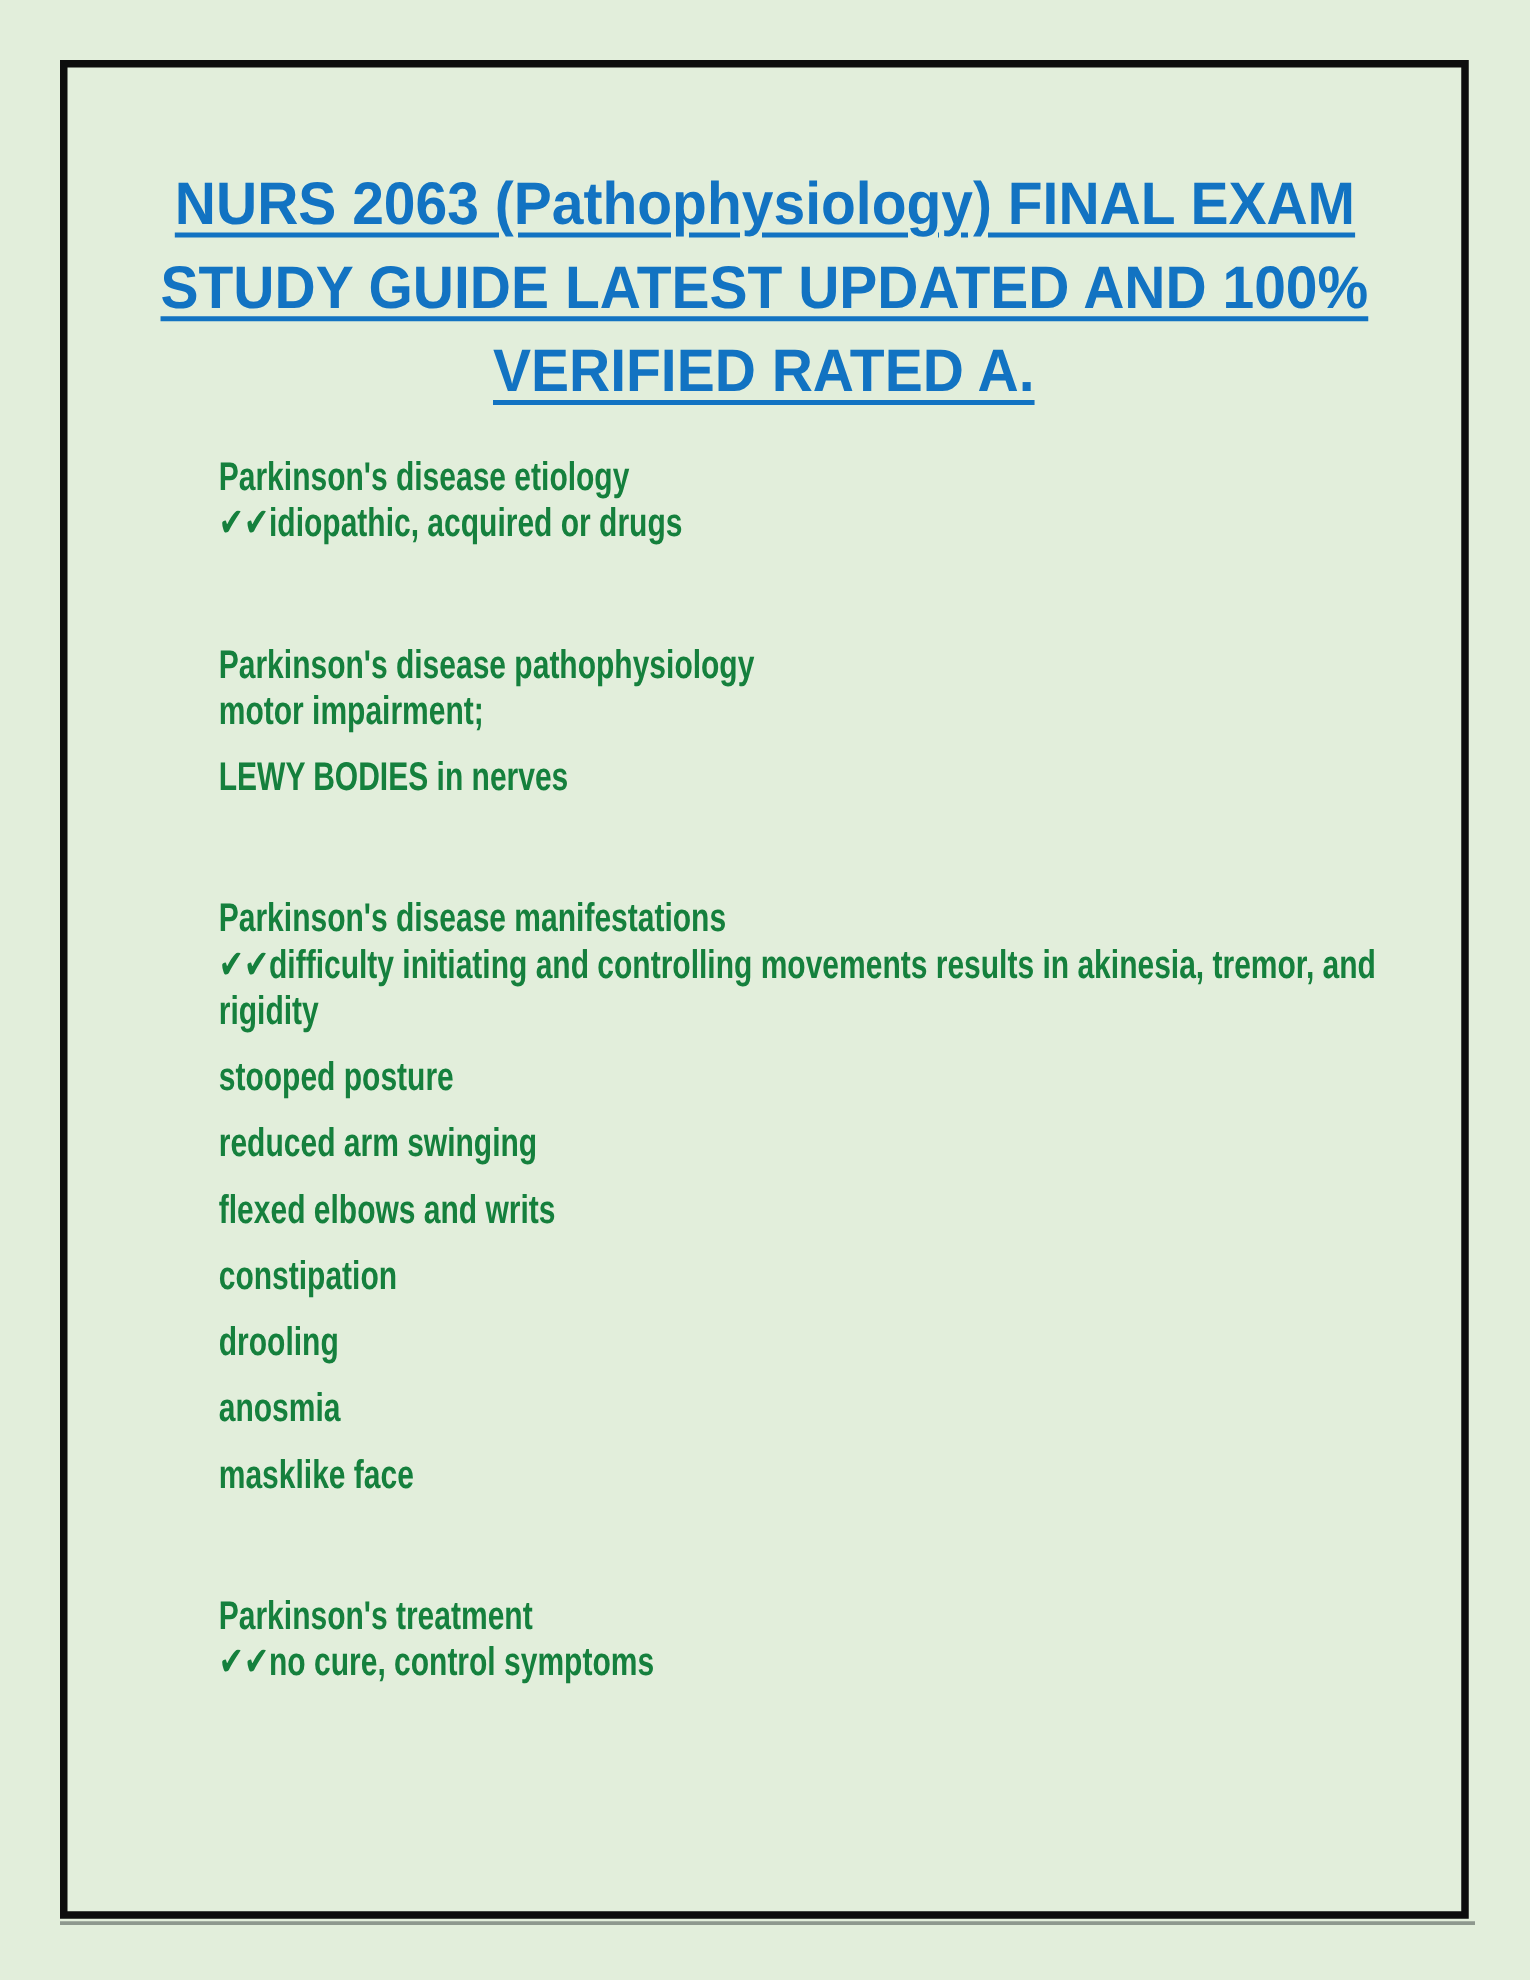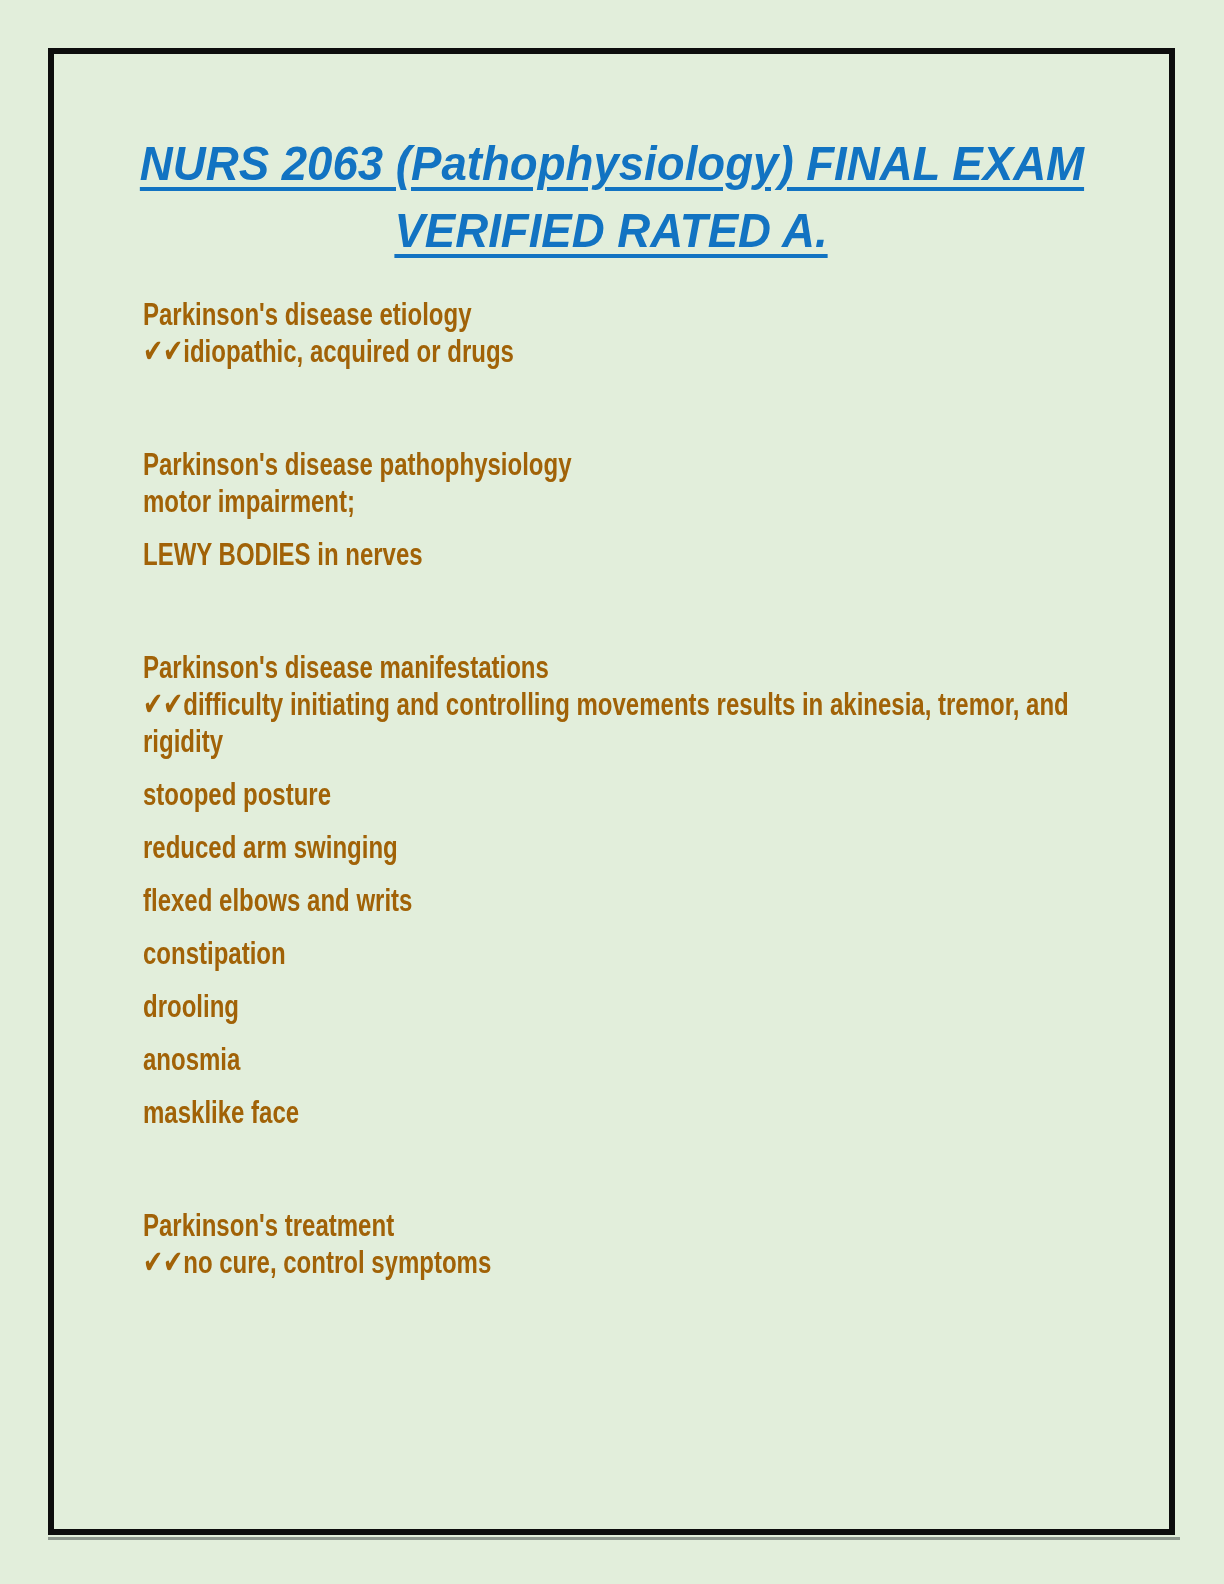--- a/index.html
+++ b/index.html
@@ -36,37 +36,37 @@
   }
   .title {
     margin-top: 76px;
     text-align: center;
     color: #1273c2;
   }
   .t-line {
     height: 67px;
     line-height: 67px;
     white-space: nowrap;
-    font-style: italic;
   }
   .t-inner {
     display: inline-block;
     font-size: 48px;
     font-weight: 700;
     text-decoration: underline;
     text-decoration-thickness: 4px;
     text-underline-offset: 7px;
     transform: scaleX(0.95);
     transform-origin: 50% 50%;
     white-space: nowrap;
   }
   .content {
     padding-left: 89px;
     padding-right: 36px;
-    color: #a16207;
+    color: #15803d;
+    margin-left: 32px;
   }
   .qa { margin-top: 76px; }
   .qa.first { margin-top: 32px; }
   .bline {
     height: 37px;
     line-height: 37px;
     white-space: nowrap;
   }
   .bline.extra { margin-top: 16px; text-decoration: underline; }
   .b-inner {
@@ -79,20 +79,21 @@
   }
 </style>
 </head>
 <body>
 
 <div class="canvas">
   <div class="page-frame">
 
     <div class="title">
       <div class="t-line"><span class="t-inner">NURS 2063 (Pathophysiology) FINAL EXAM</span></div>
+      <div class="t-line"><span class="t-inner">STUDY GUIDE LATEST UPDATED AND 100%</span></div>
       <div class="t-line"><span class="t-inner">VERIFIED RATED A.</span></div>
     </div>
 
     <div class="content">
 
       <section class="qa first">
         <div class="bline"><span class="b-inner">Parkinson's disease etiology</span></div>
         <div class="bline"><span class="b-inner">✔✔idiopathic, acquired or drugs</span></div>
       </section>
 

